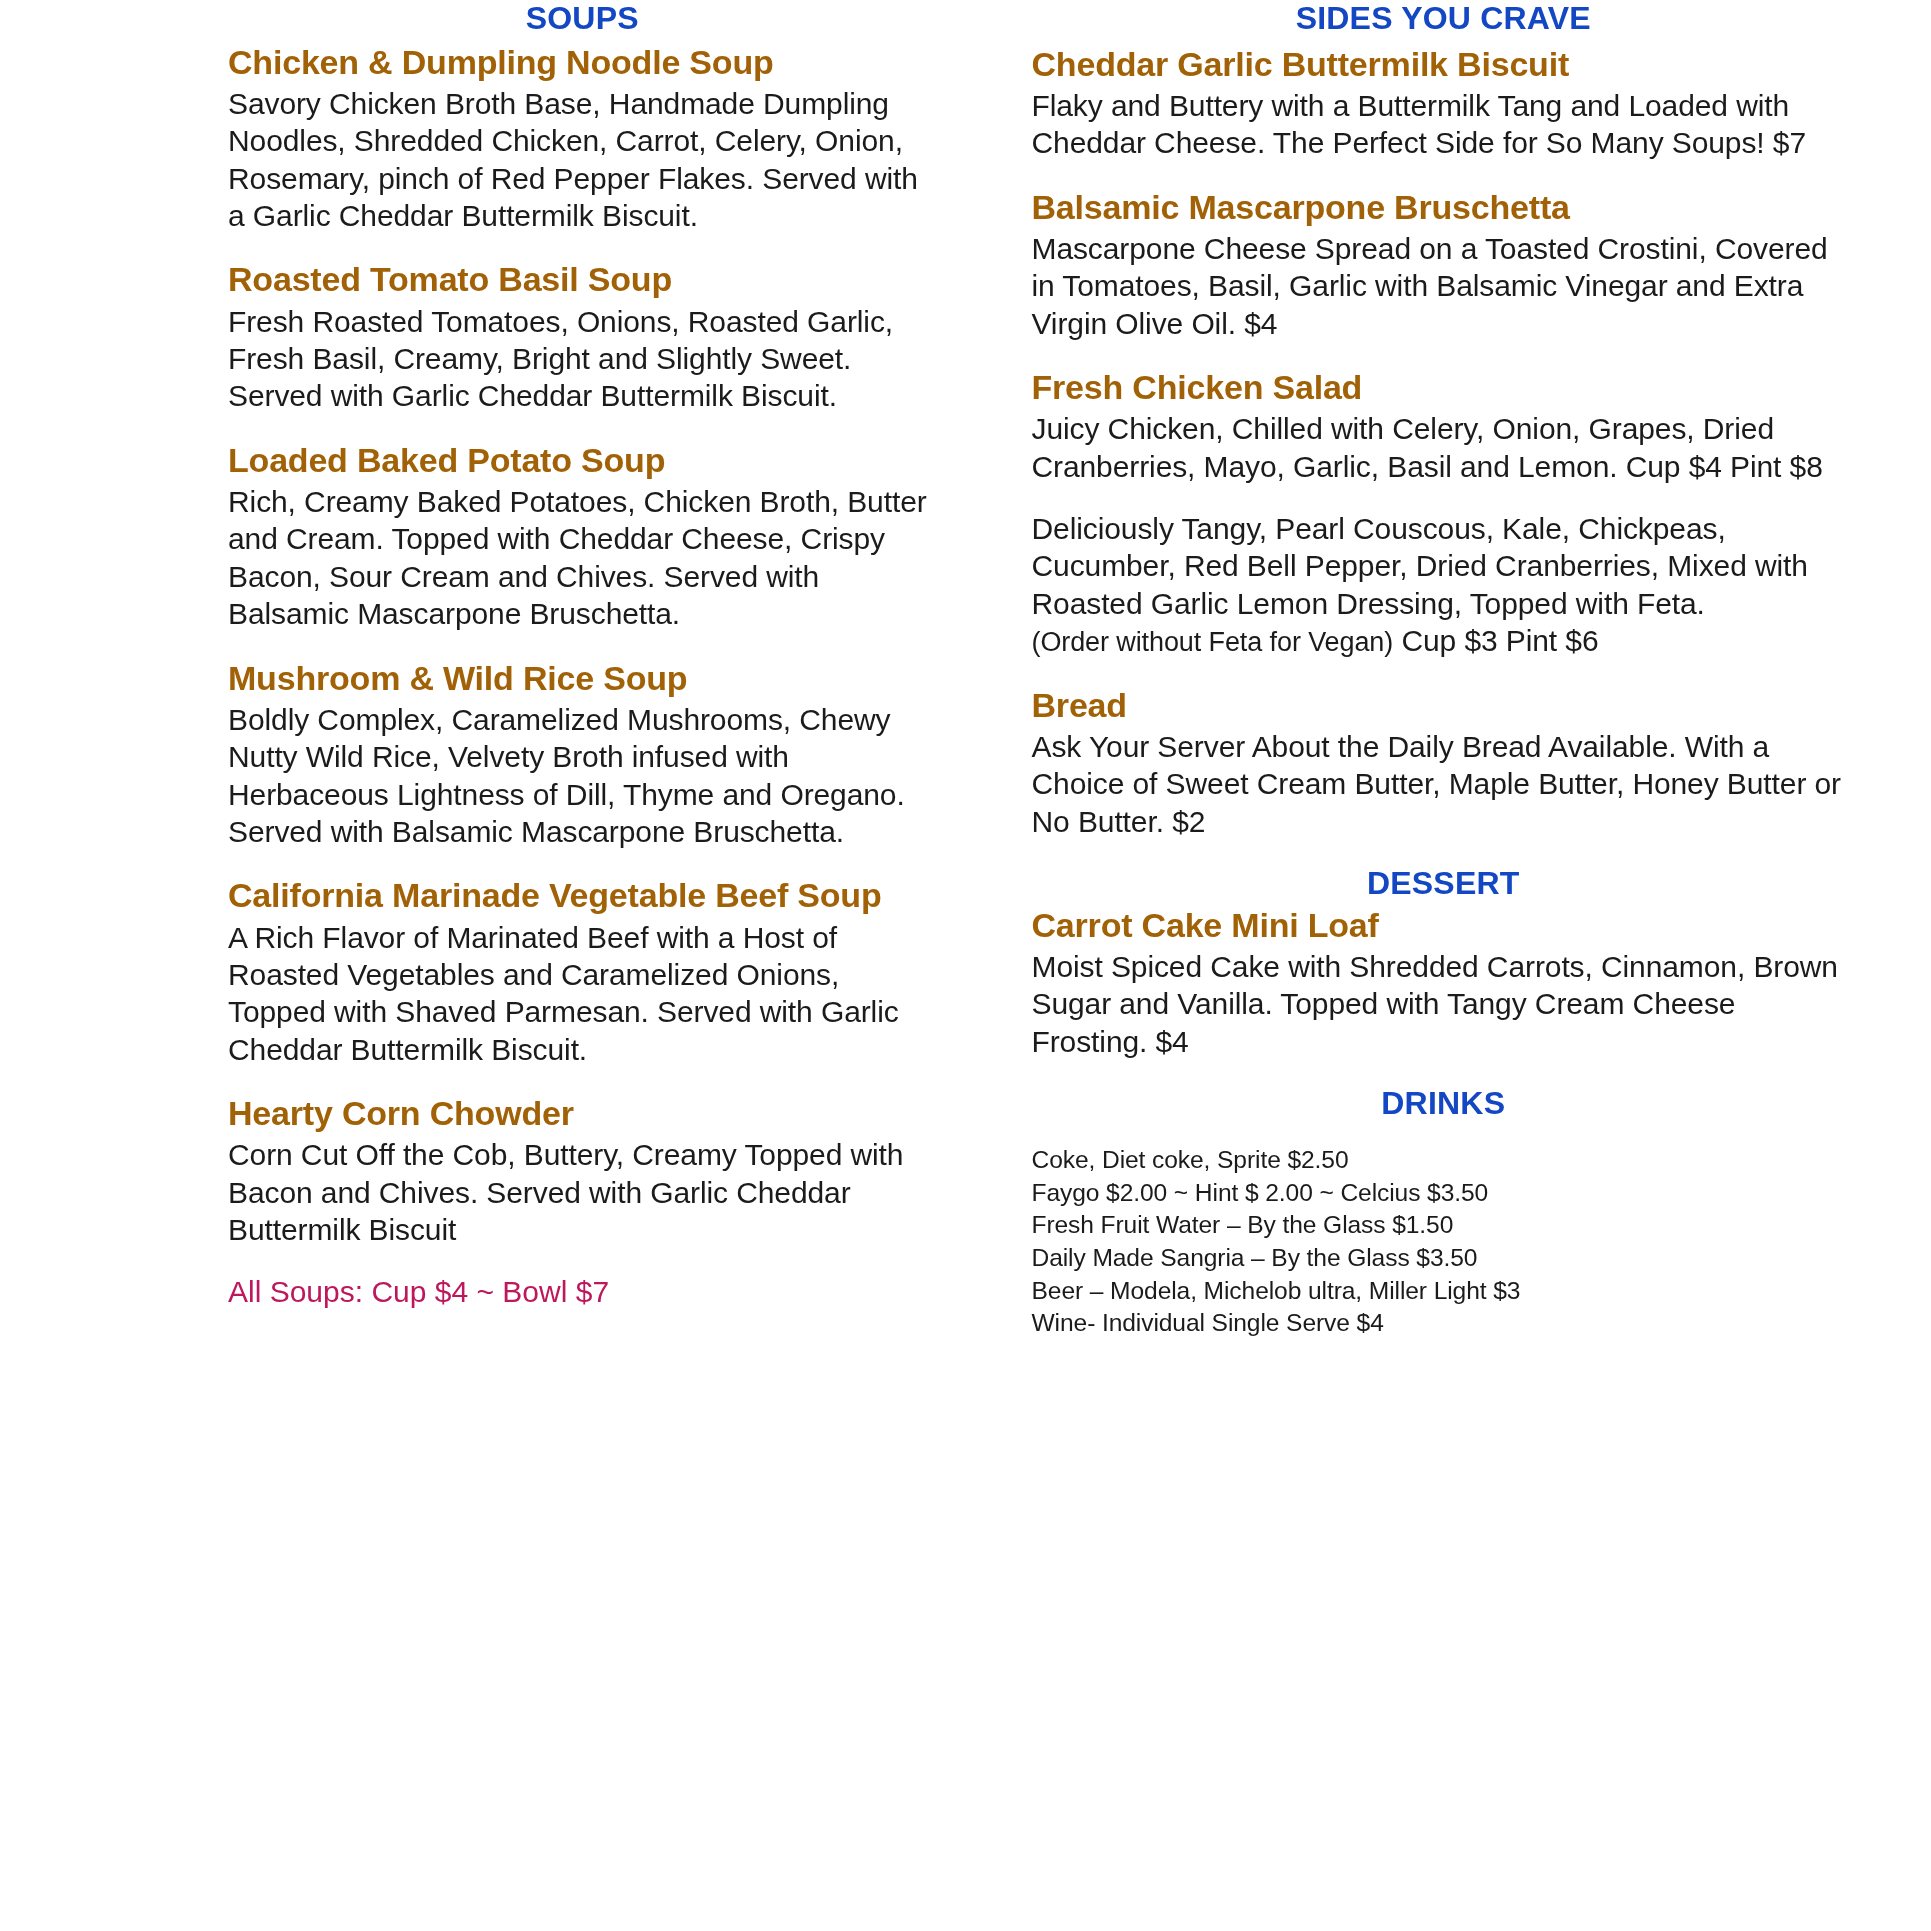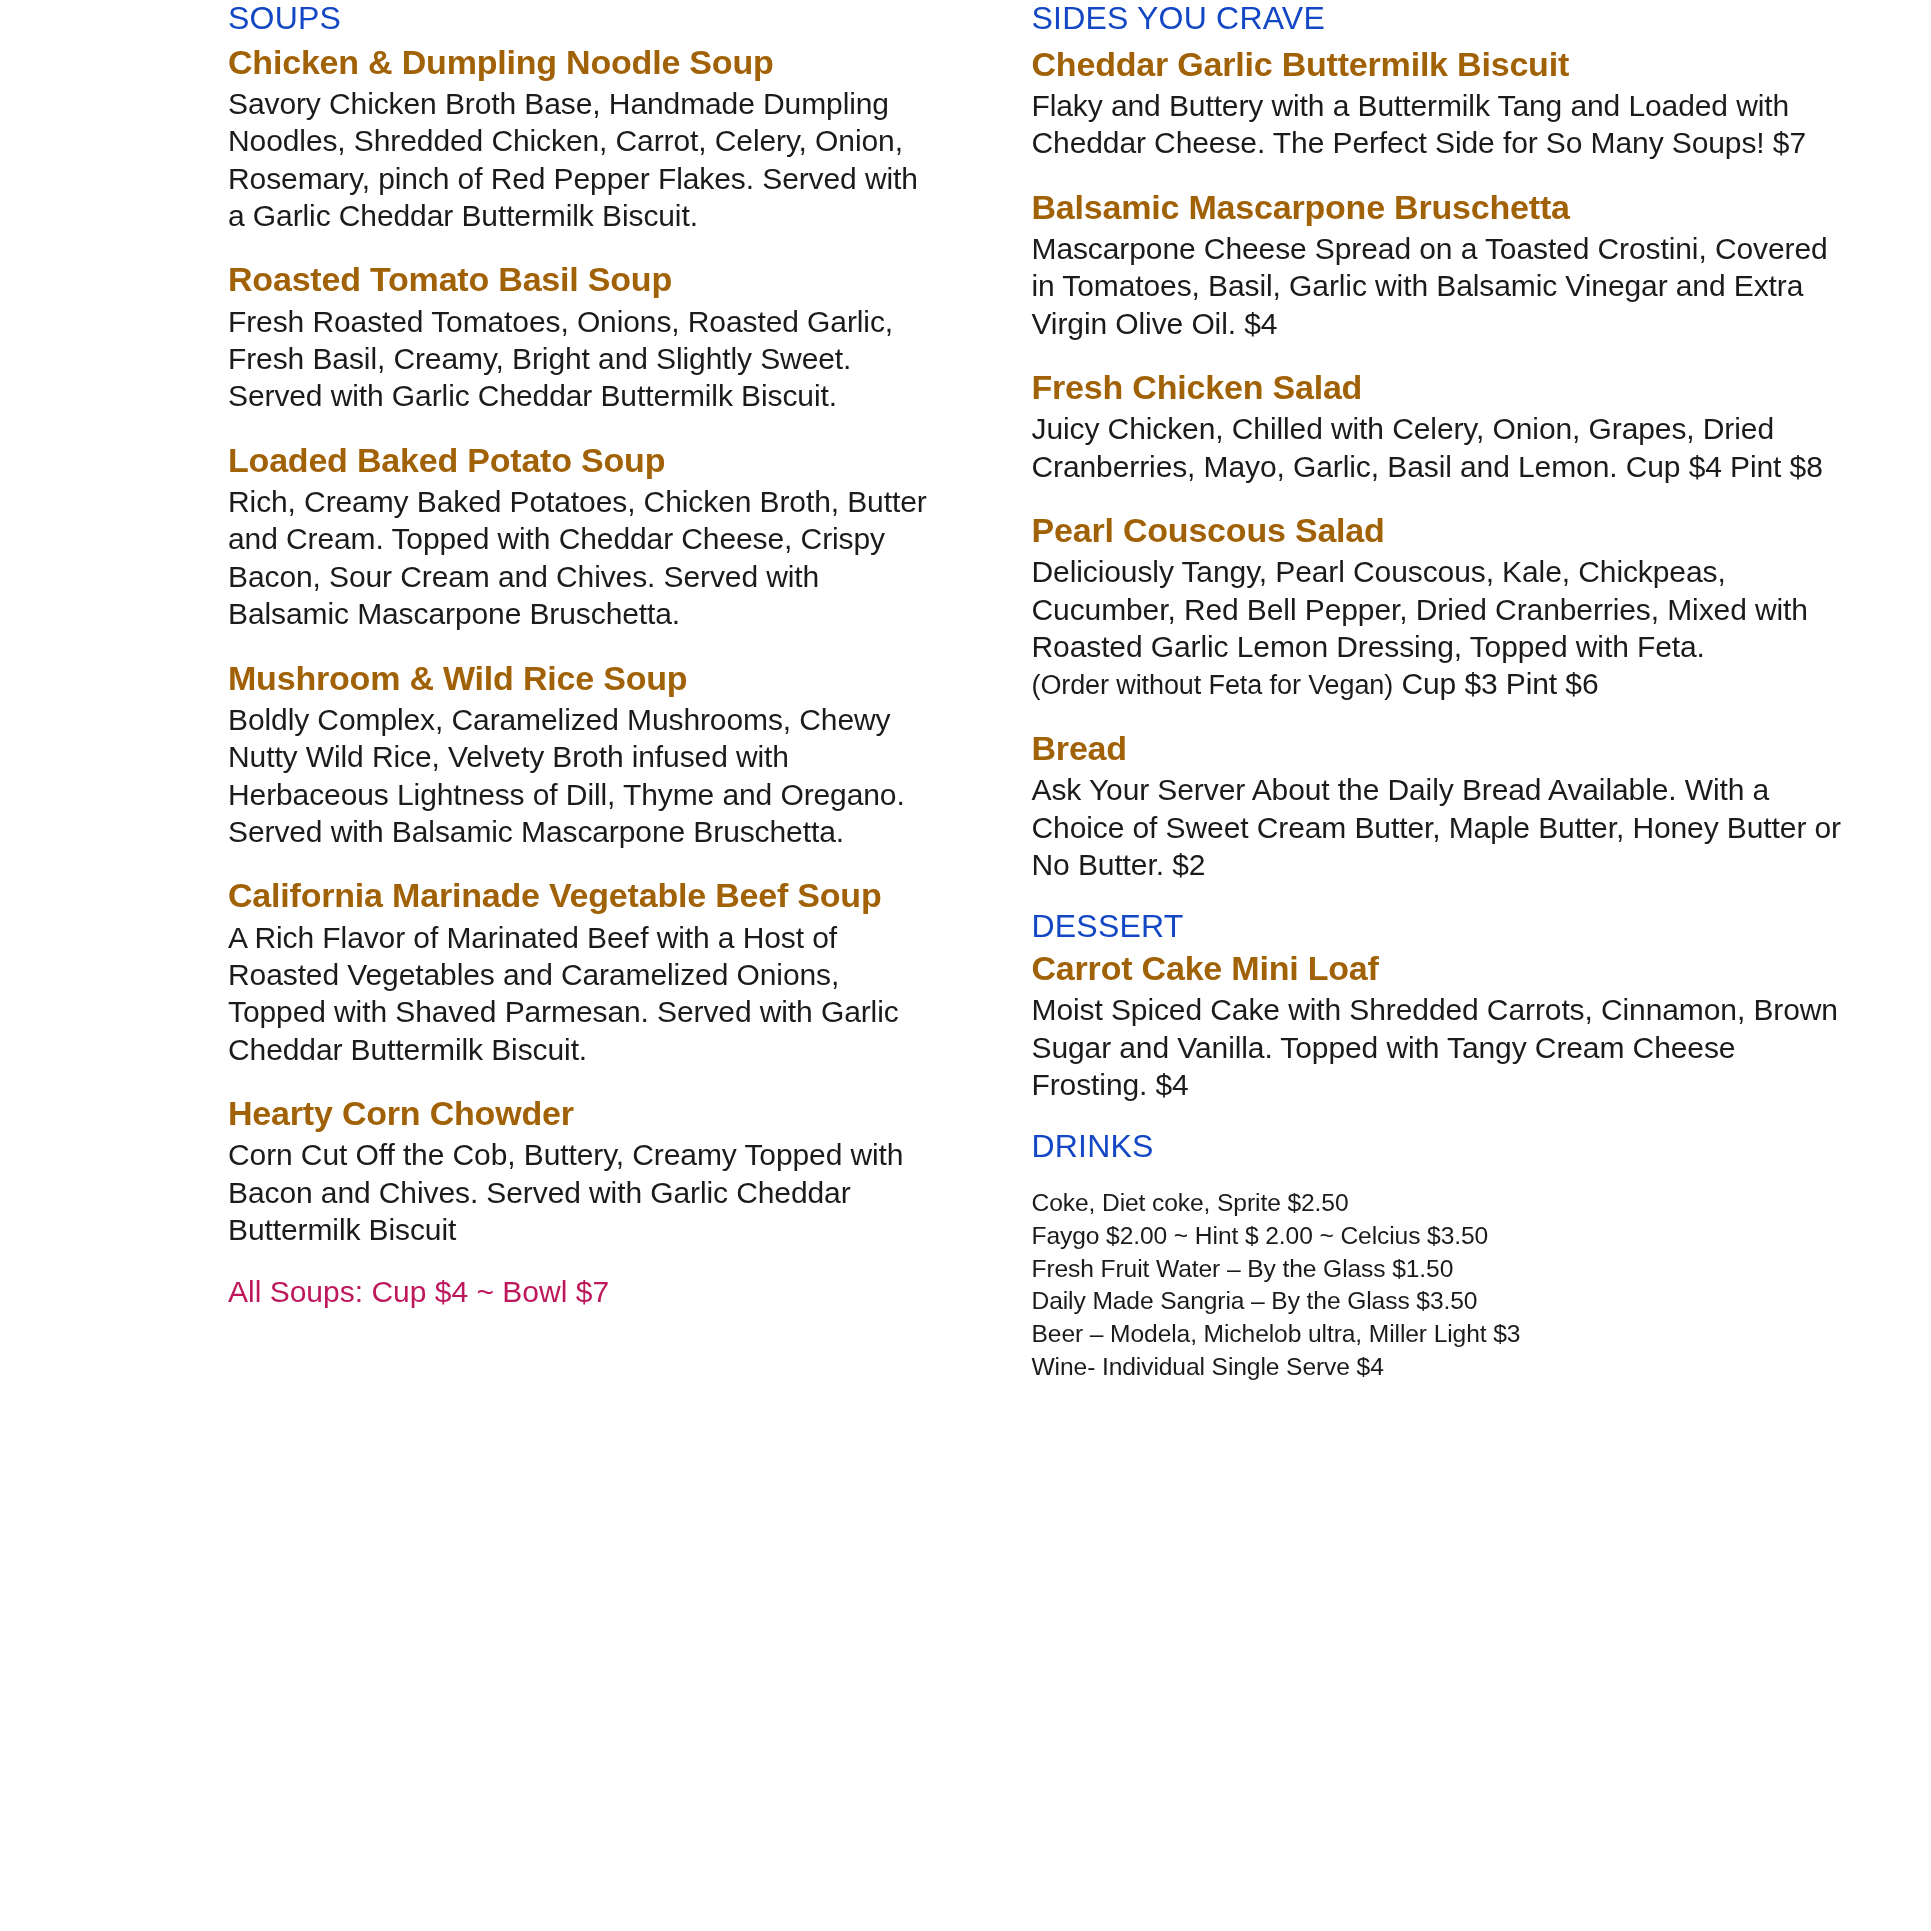--- a/index.html
+++ b/index.html
@@ -32,22 +32,23 @@
   .col-left {
     padding-left: 228px;
     padding-right: 29px;
   }
   .col-right {
     padding-left: 66px;
     padding-right: 76px;
   }
   .section-heading {
     color: #1347c4;
-    font-weight: normal;
+    font-weight: bold;
     font-size: 32px;
+    text-align: center;
     letter-spacing: 0.2px;
     margin: 0 0 5.8px 0;
     line-height: 1.18;
   }
   .heading-soups { margin-bottom: 3.9px; }
   .heading-dessert { margin-top: 15.4px; margin-bottom: 1.9px; }
   .heading-drinks { margin-top: 25px; margin-bottom: 21px; }
   .item {
     margin: 0 0 25px 0;
   }
@@ -149,21 +150,20 @@
       <div class="item-name">Balsamic Mascarpone Bruschetta</div>
       <p class="item-desc">Mascarpone Cheese Spread on a Toasted Crostini, Covered in Tomatoes, Basil, Garlic with Balsamic Vinegar and Extra Virgin Olive Oil. $4</p>
     </div>
 
     <div class="item">
       <div class="item-name">Fresh Chicken Salad</div>
       <p class="item-desc">Juicy Chicken, Chilled with Celery, Onion, Grapes, Dried Cranberries, Mayo, Garlic, Basil and Lemon. Cup $4     Pint $8</p>
     </div>
 
     <div class="item">
-      <div class="item-name">Pearl Couscous Salad</div>
       <p class="item-desc"><span>Deliciously Tangy, Pearl Couscous, Kale, Chickpeas, Cucumber, Red Bell Pepper, Dried Cranberries, Mixed with Roasted Garlic Lemon Dressing, Topped with Feta.</span></p>
       <p class="item-desc"><span class="note-small">(Order without Feta for Vegan)</span><span> Cup $3     Pint $6</span></p>
     </div>
 
     <div class="item">
       <div class="item-name">Bread</div>
       <p class="item-desc">Ask Your Server About the Daily Bread Available. With a Choice of Sweet Cream Butter, Maple Butter, Honey Butter or No Butter. $2</p>
     </div>
 
     <h2 class="section-heading heading-dessert">DESSERT</h2>

